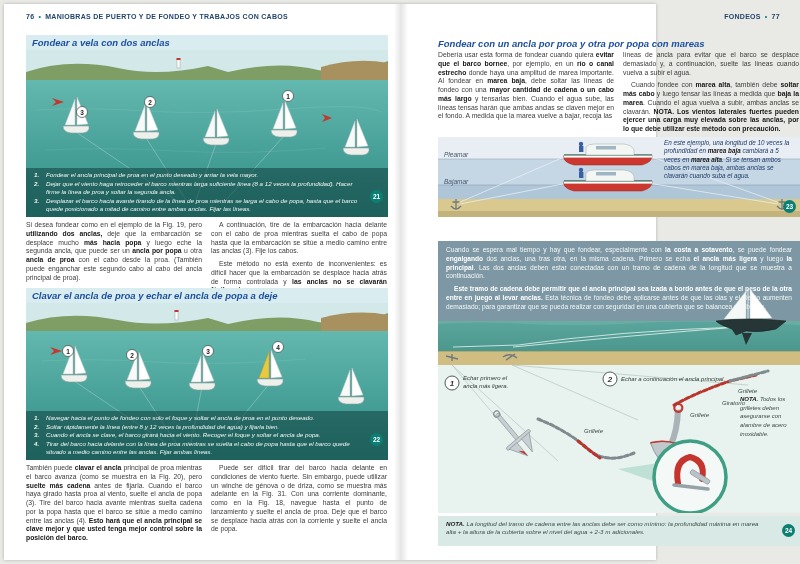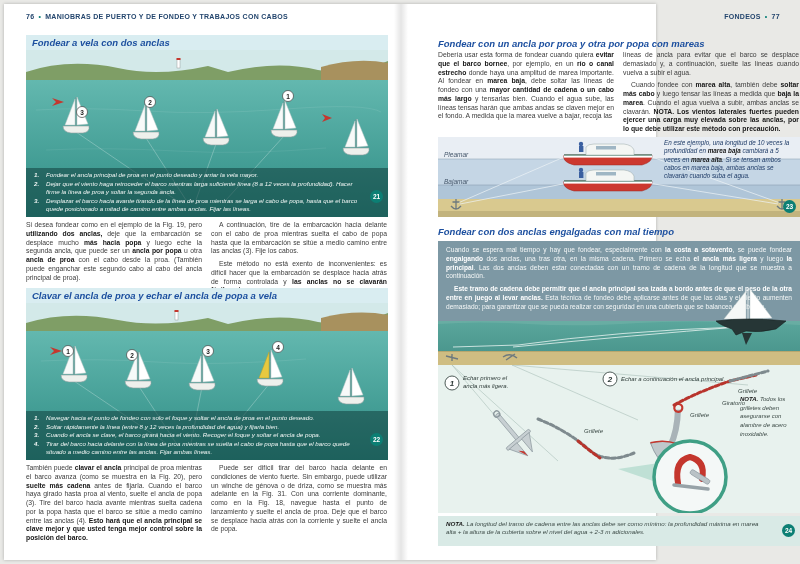--- a/index.html
+++ b/index.html
@@ -124,21 +124,21 @@
       <div class="col">
         <p class="para"><span>Si desea fondear como en el ejemplo de la Fig. 19, pero </span><span class="bseg">utilizando dos anclas,</span><span> deje que la embarcación se desplace mucho </span><span class="bseg">más hacia popa</span><span> y luego eche la segunda ancla, que puede ser un </span><span class="bseg">ancla por popa</span><span> u otra </span><span class="bseg">ancla de proa</span><span> con el cabo desde la proa. (También puede enganchar este segundo cabo al cabo del ancla principal de proa).</span></p>
       </div>
       <div class="col">
         <p class="para ind"><span>A continuación, tire de la embarcación hacia delante con el cabo de proa mientras suelta el cabo de popa hasta que la embarcación se sitúe a medio camino entre las anclas (3). Fije los cabos.</span></p>
         <p class="para ind"><span>Este método no está exento de inconvenientes: es difícil hacer que la embarcación se desplace hacia atrás de forma controlada y </span><span class="bseg">las anclas no se clavarán fácilmente.</span></p>
       </div>
     </div>
 
     <div class="titlebar" style="left:22px;top:284px;width:362px;">
-      <span class="sec-title">Clavar el ancla de proa y echar el ancla de popa a vela</span>
+      <span class="sec-title">Clavar el ancla de proa y echar el ancla de popa a deje</span>
     </div>
 
     <div class="illus" style="left:22px;top:299px;width:362px;height:157px;">
       <svg width="362" height="157" viewBox="0 0 362 157">
         <rect x="0" y="0" width="362" height="30" fill="#d3e9e9"></rect>
         <path d="M0,20 Q42,7 92,17 Q132,25 182,15 L202,21 Q252,9 292,19 Q326,25 362,10 L362,30 L0,30 Z" fill="#7f9e66"></path>
         <path d="M295,15 Q330,6 362,12 L362,30 L295,30 Z" fill="#a8915e"></path>
         <rect x="149" y="8" width="3" height="9" fill="#ffffff" stroke="#888" stroke-width="0.4"></rect>
         <rect x="148.5" y="7" width="4" height="2" fill="#c5372e"></rect>
         <rect x="0" y="28" width="362" height="129" fill="url(#sea1)"></rect>
@@ -245,21 +245,20 @@
         <g transform="translate(344,68)">
             <path d="M0,-6 L0,4 M-5,1 Q0,7 5,1 M-3.5,-3 L3.5,-3" fill="none" stroke="#6e7a7e" stroke-width="1.3"></path>
           </g>
       </svg>
       <span class="lvl-label" style="left:6px;top:14px;">Pleamar</span>
       <span class="lvl-label" style="left:6px;top:41px;">Bajamar</span>
       <div class="fig-caption" style="right:4px;top:2px;width:132px;"><span>En este ejemplo, una longitud de 10 veces la profundidad en </span><span class="bseg">marea baja</span><span> cambiará a 5 veces en </span><span class="bseg">marea alta</span><span>. Si se tensan ambos cabos en marea baja, ambas anclas se clavarán cuando suba el agua.</span></div>
       <div class="badge" style="right:4px;bottom:4px;">23</div>
     </div>
 
-    <span class="sec-title" style="left:30px;top:222px;">Fondear con dos anclas engalgadas con mal tiempo</span>
 
     <div class="illus" style="left:30px;top:237px;width:362px;height:272px;">
       <div class="slate-box">
         <p class="para"><span>Cuando se espera mal tiempo y hay que fondear, especialmente con </span><span class="bseg">la costa a sotavento</span><span>, se puede fondear </span><span class="bseg">engalgando</span><span> dos anclas, una tras otra, en la misma cadena. Primero se echa </span><span class="bseg">el ancla más ligera</span><span> y luego </span><span class="bseg">la principal</span><span>. Las dos anclas deben estar conectadas con un tramo de cadena de la longitud que se muestra a continuación.</span></p>
         <p class="para ind"><span class="bseg">Este tramo de cadena debe permitir que el ancla principal sea izada a bordo antes de que el peso de la otra entre en juego al levar anclas.</span><span> Esta técnica de fondeo debe aplicarse antes de que las olas y el viento aumenten demasiado; para garantizar que se pueda realizar con seguridad en una cubierta que se balancea y cabecea.</span></p>
       </div>
       <div class="teal-band">
         <svg width="362" height="30" viewBox="0 0 362 30" style="position:absolute;left:0;top:0;">
           <path d="M0,3 Q40,0 90,3 T200,2 T362,4 L362,0 L0,0 Z" fill="#6fb1a7" opacity="0.7"></path>
           <path d="M300,6 Q180,10 80,24 L15,26" stroke="#e9f4f1" stroke-width="0.8" fill="none"></path>

